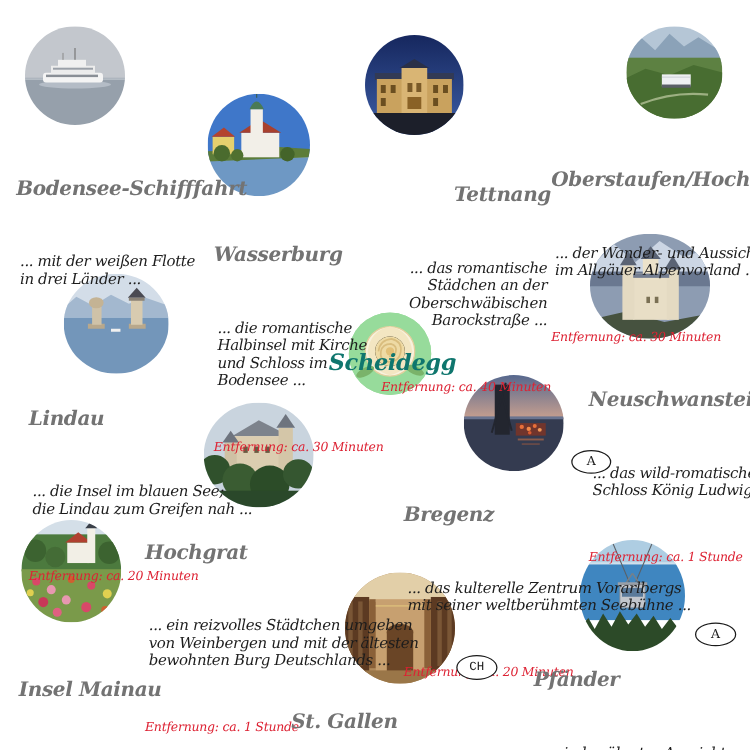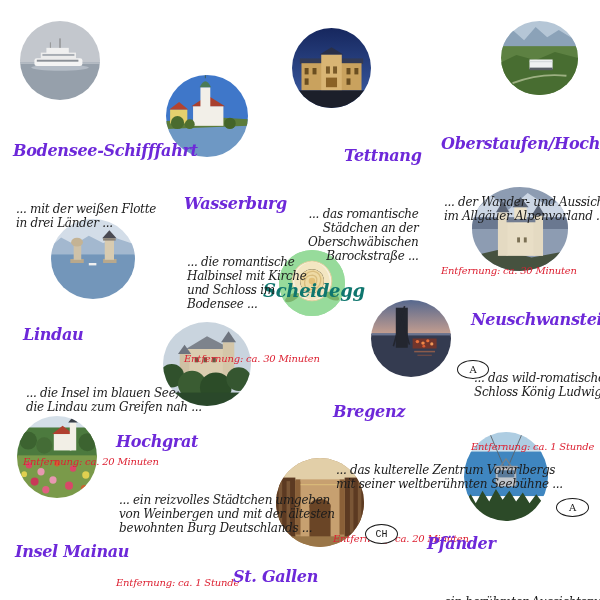--- a/index.html
+++ b/index.html
@@ -5,21 +5,21 @@
   html,body{margin:0;padding:0;}
   #canvas{
     position:relative; width:600px; height:600px; background:#ffffff;
     font-family:"DejaVu Serif","Liberation Serif",serif; overflow:hidden;
   }
   .photo{position:absolute; border-radius:50%; overflow:hidden;}
   .photo svg{display:block; width:100%; height:100%;}
   .dest{position:absolute; white-space:pre;}
   .title{
     font-style:italic; font-weight:bold; font-size:16px; line-height:18px;
-    color:#6d28d9; letter-spacing:-0.3px; margin:0 0 1px 0;
+    color:#737373; letter-spacing:-0.3px; margin:0 0 1px 0;
   }
   .desc{
     font-style:italic; font-size:12px; line-height:14px; color:#1c1c1c;
     letter-spacing:-0.3px; margin:3px;
   }
   .dist{
     font-style:italic; font-size:10px; line-height:11.5px; color:#dd2233;
     letter-spacing:-0.2px; margin:1px 0 0 0;
   }
   .badge{
@@ -40,26 +40,26 @@
   .p-lindau{left:51px; top:219px; width:84px; height:80px;}
   .p-hub{left:279px; top:250px; width:66px; height:66px; background:#97db9b; overflow:visible;}
   .p-neuschwanstein{left:472px; top:187px; width:96px; height:84px;}
   .p-bregenz{left:371px; top:300px; width:80px; height:77px;}
   .p-meersburg{left:163px; top:322px; width:88px; height:84px;}
   .p-mainau{left:17px; top:416px; width:80px; height:82px;}
   .p-stgallen{left:276px; top:458px; width:88px; height:89px;}
   .p-pfaender{left:464px; top:432px; width:84px; height:89px;}
   
   .d-ship{left:13px; top:104px;}
-  .d-wasserburg{left:184px; top:157px;}
+  .d-wasserburg{left:171px; top:157px;}
   .d-tettnang{left:305px; top:109px;text-align:right;}
   .d-oberstaufen{left:441px; top:97px;}
   .d-lindau{left:23px; top:288px;}
   .d-neuschwanstein{left:471px; top:273px;}
-  .d-bregenz{left:333px; top:365px;}
+  .d-bregenz{left:323px; top:365px;}
   .d-meersburg{left:116px; top:395px;}
   .d-mainau{left:15px; top:505px;}
   .d-stgallen{left:233px; top:530px;}
   .d-pfaender{left:427px; top:497px;}
   
   .b-bregenz{left:457px; top:360px; width:30px; height:17px;}
   .b-stgallen{left:365px; top:524px; width:31px; height:18px;font-family:Liberation Mono, monospace;}
   .b-pfaender{left:556px; top:498px; width:31px; height:17px;}
 </style>
 </head>
@@ -312,20 +312,21 @@
 Bodensee ...</div>
     <div class="dist">Entfernung: ca. 30 Minuten</div>
   </div>
 
   <div class="dest d-tettnang">
     <div class="title">Tettnang</div>
     <div class="desc">... das romantische
 Städchen an der
 Oberschwäbischen
 Barockstraße ...</div>
+    <div class="dist">Entfernung: ca. 40 Minuten</div>
   </div>
 
   <div class="dest d-oberstaufen">
     <div class="title">Oberstaufen/Hochgrat</div>
     <div class="desc">... der Wander- und Aussichtsberg
 im Allgäuer Alpenvorland ...</div>
     <div class="dist">Entfernung: ca. 30 Minuten</div>
   </div>
 
   <div class="dest d-lindau">

